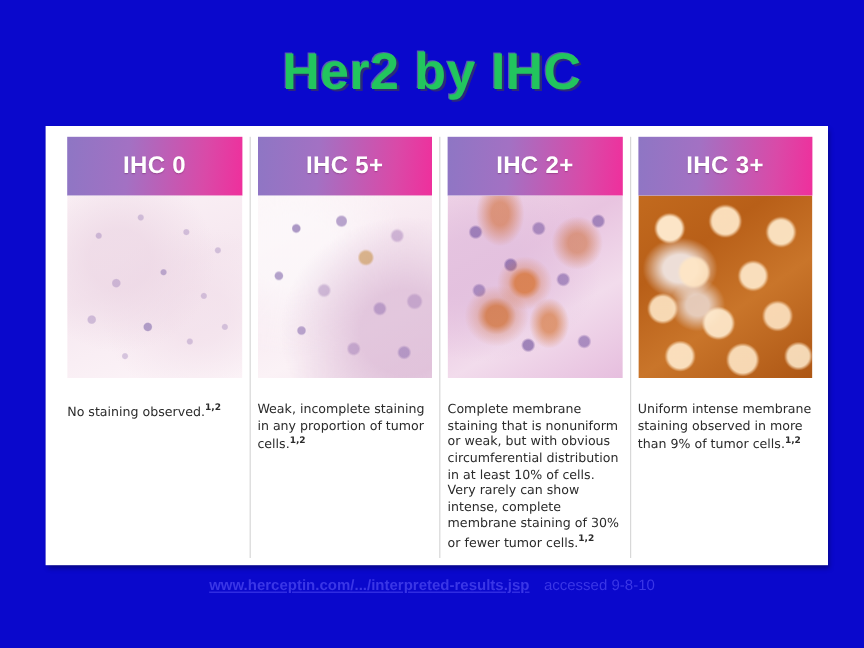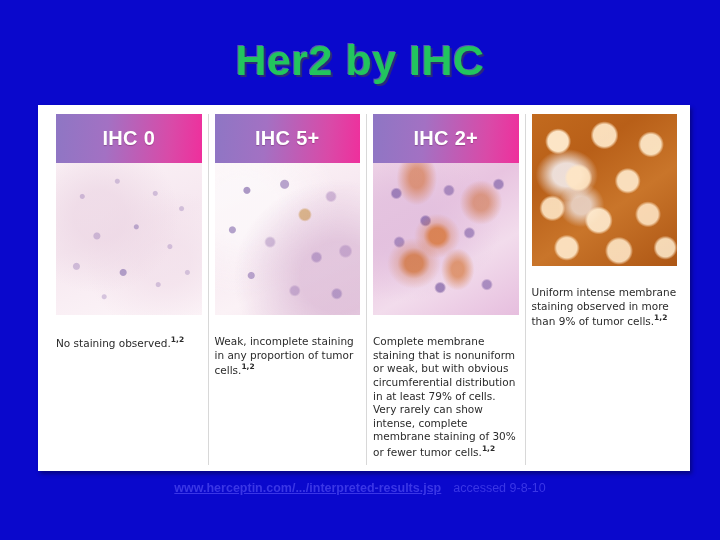--- a/index.html
+++ b/index.html
@@ -225,24 +225,25 @@
         <div class="micro-layer m1"></div>
       </div>
       <div class="caption"><span>Weak, incomplete staining in any proportion of tumor cells.</span><sup>1,2</sup></div>
     </div>
 
     <div class="panel">
       <div class="panel-header">IHC 2+</div>
       <div class="micrograph">
         <div class="micro-layer m2"></div>
       </div>
-      <div class="caption"><span>Complete membrane staining that is nonuniform or weak, but with obvious circumferential distribution in at least 79% of cells. Very rarely can show intense, complete membrane staining of 30% or fewer tumor cells.</span><sup>1,2</sup></div>
-    </div>
-
-    <div class="panel">
+      <div class="caption"><span>Complete membrane staining that is nonuniform or weak, but with obvious circumferential distribution in at least 10% of cells. Very rarely can show intense, complete membrane staining of 30% or fewer tumor cells.</span><sup>1,2</sup></div>
+    </div>
+
+    <div class="panel">
+      <div class="panel-header">IHC 3+</div>
       <div class="micrograph">
         <div class="micro-layer m3"></div>
       </div>
       <div class="caption"><span>Uniform intense membrane staining observed in more than 9% of tumor cells.</span><sup>1,2</sup></div>
     </div>
 
   </div>
 
   <div id="footer">
     <span id="footer-link">www.herceptin.com/.../interpreted-results.jsp</span><span id="footer-note">accessed 9-8-10</span>

